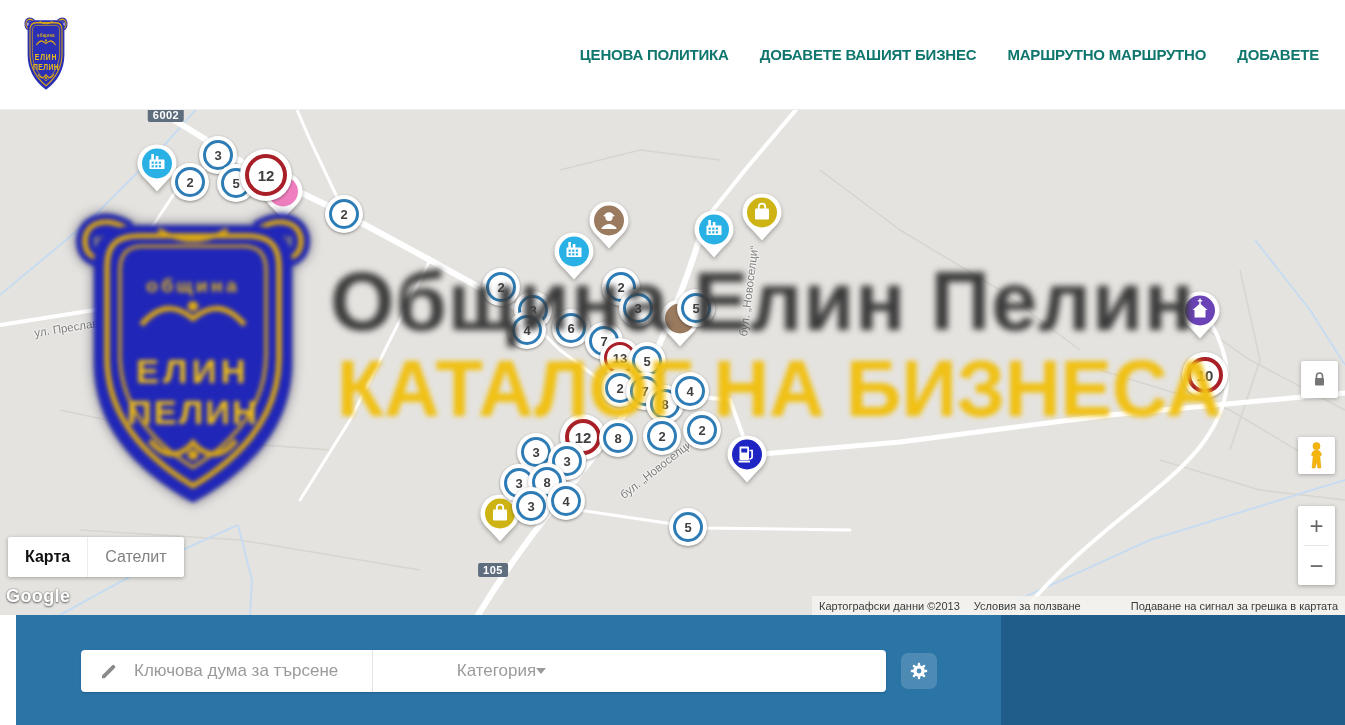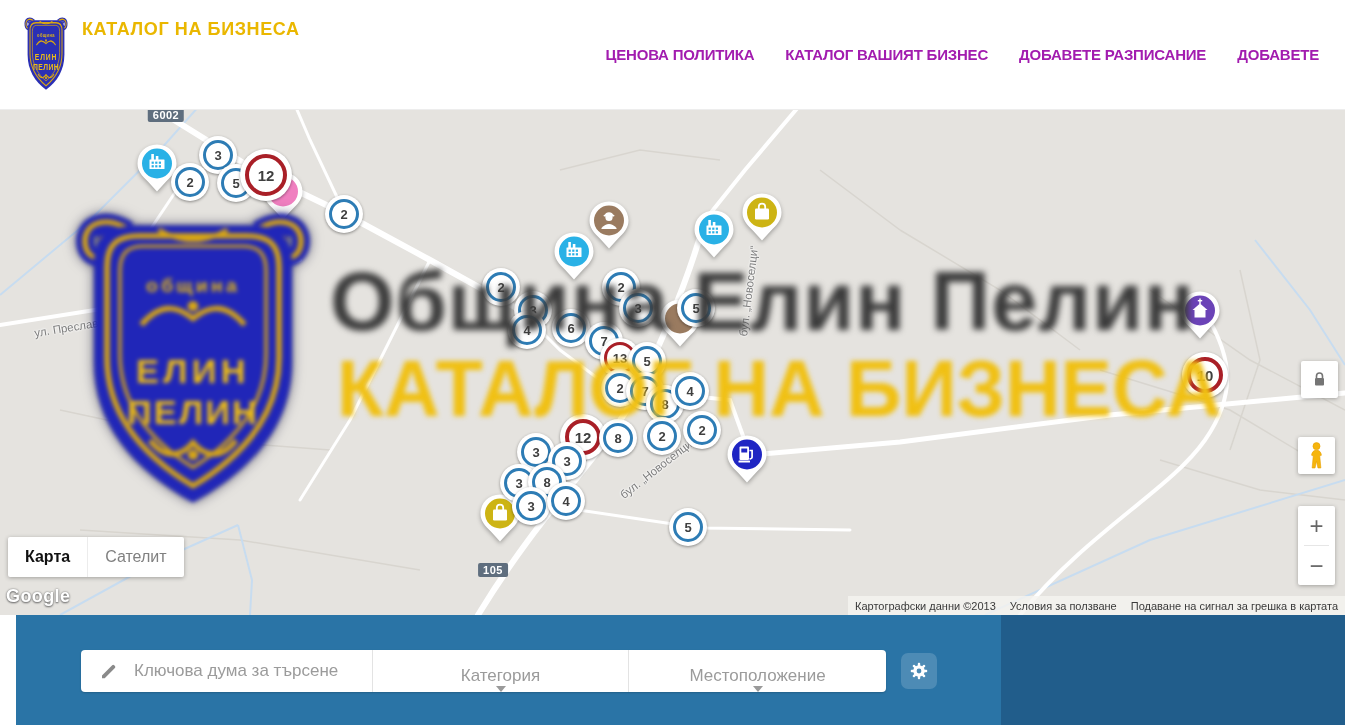--- a/index.html
+++ b/index.html
@@ -7,21 +7,21 @@
         font-family:"Liberation Sans",sans-serif;}
 
   
   .header{position:absolute;top:0;left:0;width:1345px;height:110px;background:#fff;
           display:flex;align-items:center;z-index:40;border-bottom:1px solid #ededed;box-sizing:border-box;}
   .logo-wrap{margin-left:22px;display:flex;align-items:flex-start;cursor:pointer;}
   .logo-text{margin-left:12px;}
   .logo-title{font-size:21px;font-weight:700;color:#474747;letter-spacing:.2px;}
   .logo-subtitle{font-size:18px;font-weight:700;color:#eab700;letter-spacing:.6px;margin-top:3px;}
   .nav{margin-left:auto;margin-right:26px;display:flex;gap:31px;}
-  .nav-item{font-size:15px;font-weight:700;color:#a21caf;letter-spacing:-.2px;cursor:pointer;white-space:nowrap;}
+  .nav-item{font-size:15px;font-weight:700;color:#0f766e;letter-spacing:-.2px;cursor:pointer;white-space:nowrap;}
 
   
   .map{position:absolute;top:110px;left:0;width:1345px;height:505px;background:#e5e3df;overflow:hidden;}
   .map svg.roads{position:absolute;left:0;top:0;z-index:1;}
   .street-label{position:absolute;z-index:3;color:#7c7c7c;font-size:11.5px;white-space:nowrap;
                 text-shadow:0 0 2px #fff,0 0 2px #fff,0 0 3px #fff;}
   .road-label{position:absolute;z-index:3;transform:translate(-50%,-50%);background:#5f6e7e;color:#fff;
               font-size:11px;font-weight:700;letter-spacing:.5px;padding:1px 5px;border-radius:2px;}
   .markers{position:absolute;inset:0;z-index:8;}
   .pin{position:absolute;filter:drop-shadow(0 2px 2px rgba(0,0,0,.3));cursor:pointer;}
@@ -62,21 +62,21 @@
   
   .searchbar{position:absolute;left:16px;top:615px;width:1345px;height:110px;background:#2a74a6;z-index:40;}
   .sb-right{position:absolute;right:0;top:0;width:360px;height:110px;background:#215d8b;}
   .inputgroup{position:absolute;left:65px;top:35px;width:805px;height:42px;background:#fff;border-radius:4px;
               display:flex;align-items:stretch;box-shadow:0 1px 2px rgba(0,0,0,.18);}
   .ig-section{display:flex;align-items:center;box-sizing:border-box;}
   .ig-kw{width:292px;border-right:1px solid #e3e3e3;padding-left:18px;gap:13px;}
   .kw-input{border:none;outline:none;flex:1;font-size:17px;color:#333;background:transparent;min-width:0;
             font-family:"Liberation Sans",sans-serif;}
   .kw-input::placeholder{color:#9b9b9b;opacity:1;}
-  .ig-dd{width:256px;border-right:1px solid #e3e3e3;padding:0 18px;justify-content:flex-end;cursor:pointer;flex-direction:column;}
+  .ig-dd{width:256px;border-right:1px solid #e3e3e3;padding:0 18px;justify-content:center;cursor:pointer;}
   .ig-dd:last-child{border-right:none;width:257px;}
   .dd-text{font-size:17px;color:#9b9b9b;}
   .caret{width:0;height:0;border-left:5.5px solid transparent;border-right:5.5px solid transparent;
          border-top:6px solid #9a9a9a;}
   .gearbtn{position:absolute;left:885px;top:38px;width:36px;height:36px;background:#4d8bb5;border-radius:7px;
            display:flex;align-items:center;justify-content:center;cursor:pointer;}
   .searchbtn{position:absolute;left:1016px;top:35px;width:304px;height:42px;
              background:linear-gradient(#f5cd20,#edc013);border-radius:5px;color:#fff;font-weight:700;
              font-size:18px;display:flex;align-items:center;justify-content:center;gap:11px;
              letter-spacing:.6px;cursor:pointer;box-shadow:0 1px 2px rgba(0,0,0,.2);}
@@ -101,27 +101,26 @@
         <path d="M44 10 Q60 20 76 10" stroke="#d9a712" stroke-width="2" fill="none"></path>
         <text x="60" y="40" text-anchor="middle" font-size="10" font-weight="bold" fill="#e2b714" letter-spacing="1">община</text>
         <path d="M36 56 C46 44 54 48 60 53 C66 48 74 44 84 56" stroke="#d9a712" stroke-width="2.5" fill="none"></path>
         <circle cx="60" cy="47" r="2.5" fill="#d9a712"></circle>
         <text x="60" y="84" text-anchor="middle" font-size="17" font-weight="bold" fill="#edbd15" letter-spacing="2">ЕЛИН</text>
         <text x="60" y="104" text-anchor="middle" font-size="17" font-weight="bold" fill="#edbd15" letter-spacing="1">ПЕЛИН</text>
         <path d="M40 112 C48 123 56 118 60 113 C64 118 72 123 80 112" stroke="#d9a712" stroke-width="2.5" fill="none"></path>
         <circle cx="60" cy="119" r="2.5" fill="#d9a712"></circle>
       </svg>
       <div class="logo-text">
-        <div class="logo-subtitle">КАТАЛОГ НА БИЗНЕСА</div>
       </div>
     </div>
     <div class="nav">
       <div class="nav-item">ЦЕНОВА ПОЛИТИКА</div>
-      <div class="nav-item">КАТАЛОГ ВАШИЯТ БИЗНЕС</div>
-      <div class="nav-item">ДОБАВЕТЕ РАЗПИСАНИЕ</div>
+      <div class="nav-item">ДОБАВЕТЕ ВАШИЯТ БИЗНЕС</div>
+      <div class="nav-item">МАРШРУТНО МАРШРУТНО</div>
       <div class="nav-item">ДОБАВЕТЕ</div>
     </div>
   </div>
 
   <div class="map">
     <svg class="roads" width="1345" height="505" viewBox="0 0 1345 505">
       <g stroke="#d8d5cf" fill="none" stroke-width="1.5">
         <path d="M1150 180 L1250 250 L1345 300"></path>
         <path d="M1240 160 L1260 250 L1230 340"></path>
         <path d="M1100 260 L1230 300 L1330 360"></path>
@@ -458,21 +457,21 @@
     </div>
 
     <div class="maptype">
       <div class="mt-btn mt-map">Карта</div>
       <div class="mt-btn mt-sat">Сателит</div>
     </div>
     <div class="glogo">Google</div>
     <div class="attribution">
       <span>Картографски данни ©2013</span>
       <span style="cursor:pointer;">Условия за ползване</span>
-      <span style="cursor:pointer;">Подаване на сигнал за грешка в картата</span>
+      <span style="cursor:pointer;margin-left:36px;">Подаване на сигнал за грешка в картата</span>
     </div>
     <div class="ctrl ctrl-lock">
       <svg width="15" height="17" viewBox="0 0 15 17">
         <path d="M4.5 7 V5 a3 3 0 0 1 6 0 V7" fill="none" stroke="#757575" stroke-width="1.6"></path>
         <rect x="3" y="7" width="9" height="7.5" rx="1" fill="#757575"></rect>
       </svg>
     </div>
     <div class="ctrl ctrl-peg">
       <svg width="19" height="27" viewBox="0 0 18 26">
         <circle cx="9" cy="4" r="3.4" fill="#f6b50d" stroke="#e8a204" stroke-width="0.6"></circle>
@@ -490,24 +489,20 @@
     <div class="sb-right"></div>
     <div class="inputgroup">
       <div class="ig-section ig-kw">
         <svg width="20" height="20" viewBox="0 0 20 20">
           <path fill="#8a8a8a" d="M3 17.2 L3 14.5 L13.2 4.3 a1.4 1.4 0 0 1 2 0 l0.7 0.7 a1.4 1.4 0 0 1 0 2 L5.7 17.2 Z"></path>
         </svg>
         <input class="kw-input" type="text" placeholder="Ключова дума за търсене" style="">
       </div>
       <div class="ig-section ig-dd">
         <span class="dd-text">Категория</span>
-        <span class="caret"></span>
-      </div>
-      <div class="ig-section ig-dd">
-        <span class="dd-text">Местоположение</span>
         <span class="caret"></span>
       </div>
     </div>
     <div class="gearbtn">
       <svg width="22" height="22" viewBox="0 0 24 24">
         <g fill="#fff">
           <rect x="10.7" y="3" width="2.6" height="5" rx="1"></rect>
           <rect x="10.7" y="3" width="2.6" height="5" rx="1" transform="rotate(45 12 12)"></rect>
           <rect x="10.7" y="3" width="2.6" height="5" rx="1" transform="rotate(90 12 12)"></rect>
           <rect x="10.7" y="3" width="2.6" height="5" rx="1" transform="rotate(135 12 12)"></rect>

